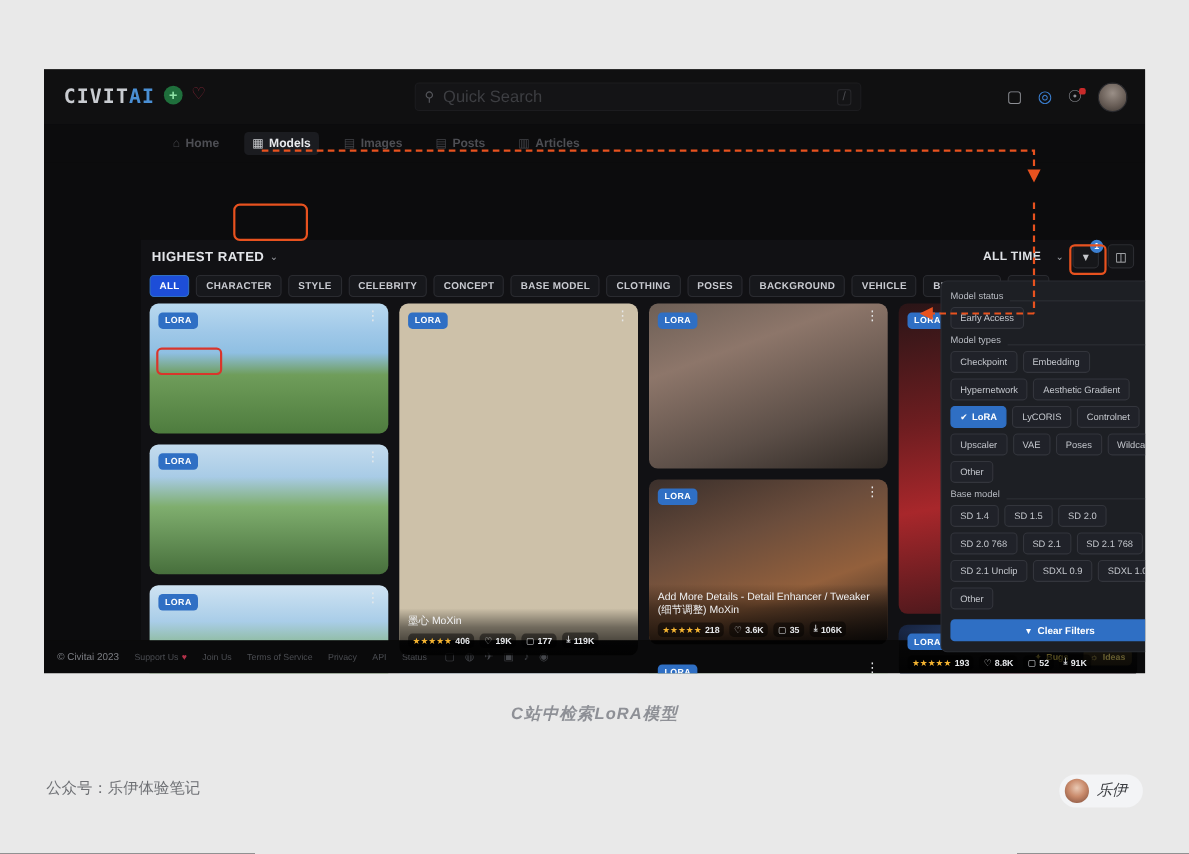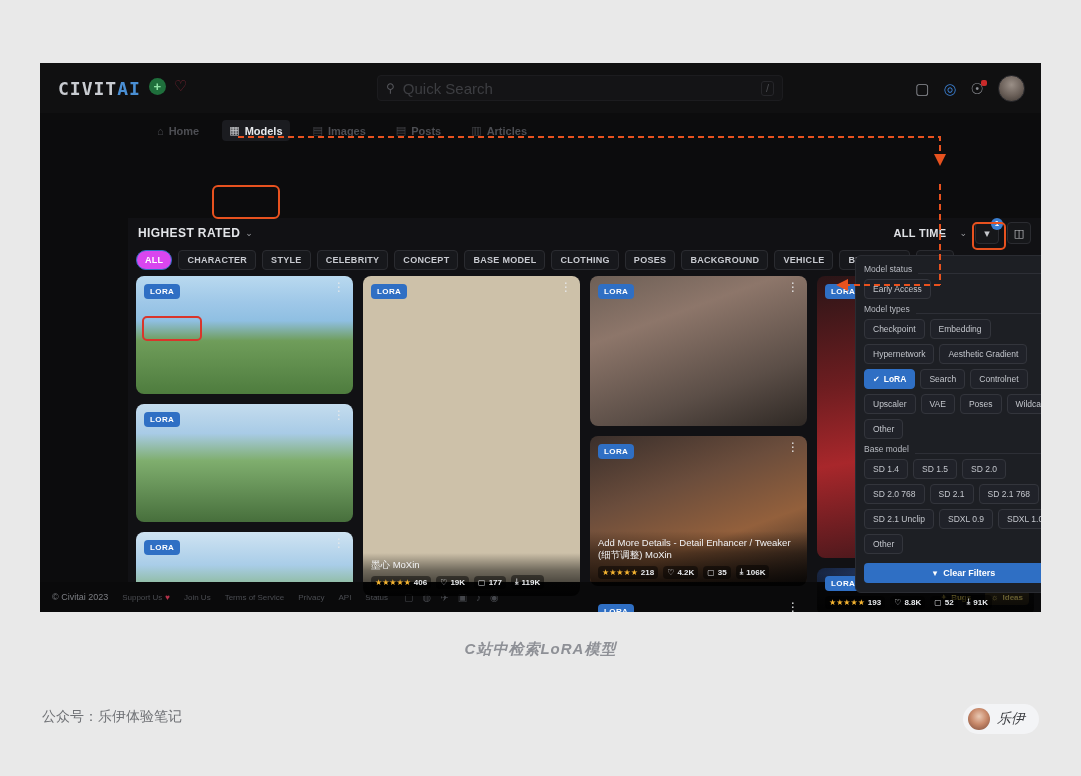--- a/index.html
+++ b/index.html
@@ -115,21 +115,21 @@
   #cats{
     position:absolute;left:0;top:30px;width:100%;height:24px;
     display:flex;align-items:center;gap:6px;padding-left:8px;box-sizing:border-box;
     overflow:hidden;
   }
   .cat{
     flex:none;border:1px solid #2a2b30;border-radius:4px;background:#17181c;
     color:#c8cad0;font-size:9px;font-weight:bold;letter-spacing:.3px;
     padding:4px 8px;
   }
-  .cat.active{background:#d946ef;border-color:#2f6fc4;color:#fff;border-radius:10px;}
+  .cat.active{background:#1d4ed8;border-color:#2f6fc4;color:#fff;}
   
   #grid{
     position:absolute;left:8px;top:58px;right:0;bottom:0;
     display:flex;gap:10px;
   }
   .col{width:217px;flex:none;display:flex;flex-direction:column;gap:10px;}
   .card{
     position:relative;border-radius:8px;overflow:hidden;flex:none;
   }
   .lora-badge{
@@ -375,21 +375,21 @@
             <div class="dots">⋮</div>
             <div class="card-info">
               <div class="card-title">Add More Details - Detail Enhancer / Tweaker (细节调整) MoXin</div>
               <div class="stats">
                 <div class="stat">
                   <span class="stars">★★★★★</span>
                   <span>218</span>
                 </div>
                 <div class="stat">
                   <span class="si">♡</span>
-                  <span>4.2K</span>
+                  <span>3.6K</span>
                 </div>
                 <div class="stat">
                   <span class="si">▢</span>
                   <span>35</span>
                 </div>
                 <div class="stat">
                   <span class="si">⤓</span>
                   <span>106K</span>
                 </div>
               </div>
@@ -442,21 +442,21 @@
         </div>
         <div class="fp-sec">
           <span>Model types</span>
         </div>
         <div class="chips">
           <div class="chip"><span>Checkpoint</span></div>
           <div class="chip"><span>Embedding</span></div>
           <div class="chip"><span>Hypernetwork</span></div>
           <div class="chip"><span>Aesthetic Gradient</span></div>
           <div class="chip sel"><span class="ck">✔</span><span>LoRA</span></div>
-          <div class="chip"><span>Search</span></div>
+          <div class="chip"><span>LyCORIS</span></div>
           <div class="chip"><span>Controlnet</span></div>
           <div class="chip"><span>Upscaler</span></div>
           <div class="chip"><span>VAE</span></div>
           <div class="chip"><span>Poses</span></div>
           <div class="chip"><span>Wildcards</span></div>
           <div class="chip"><span>Other</span></div>
         </div>
         <div class="fp-sec">
           <span>Base model</span>
         </div>

